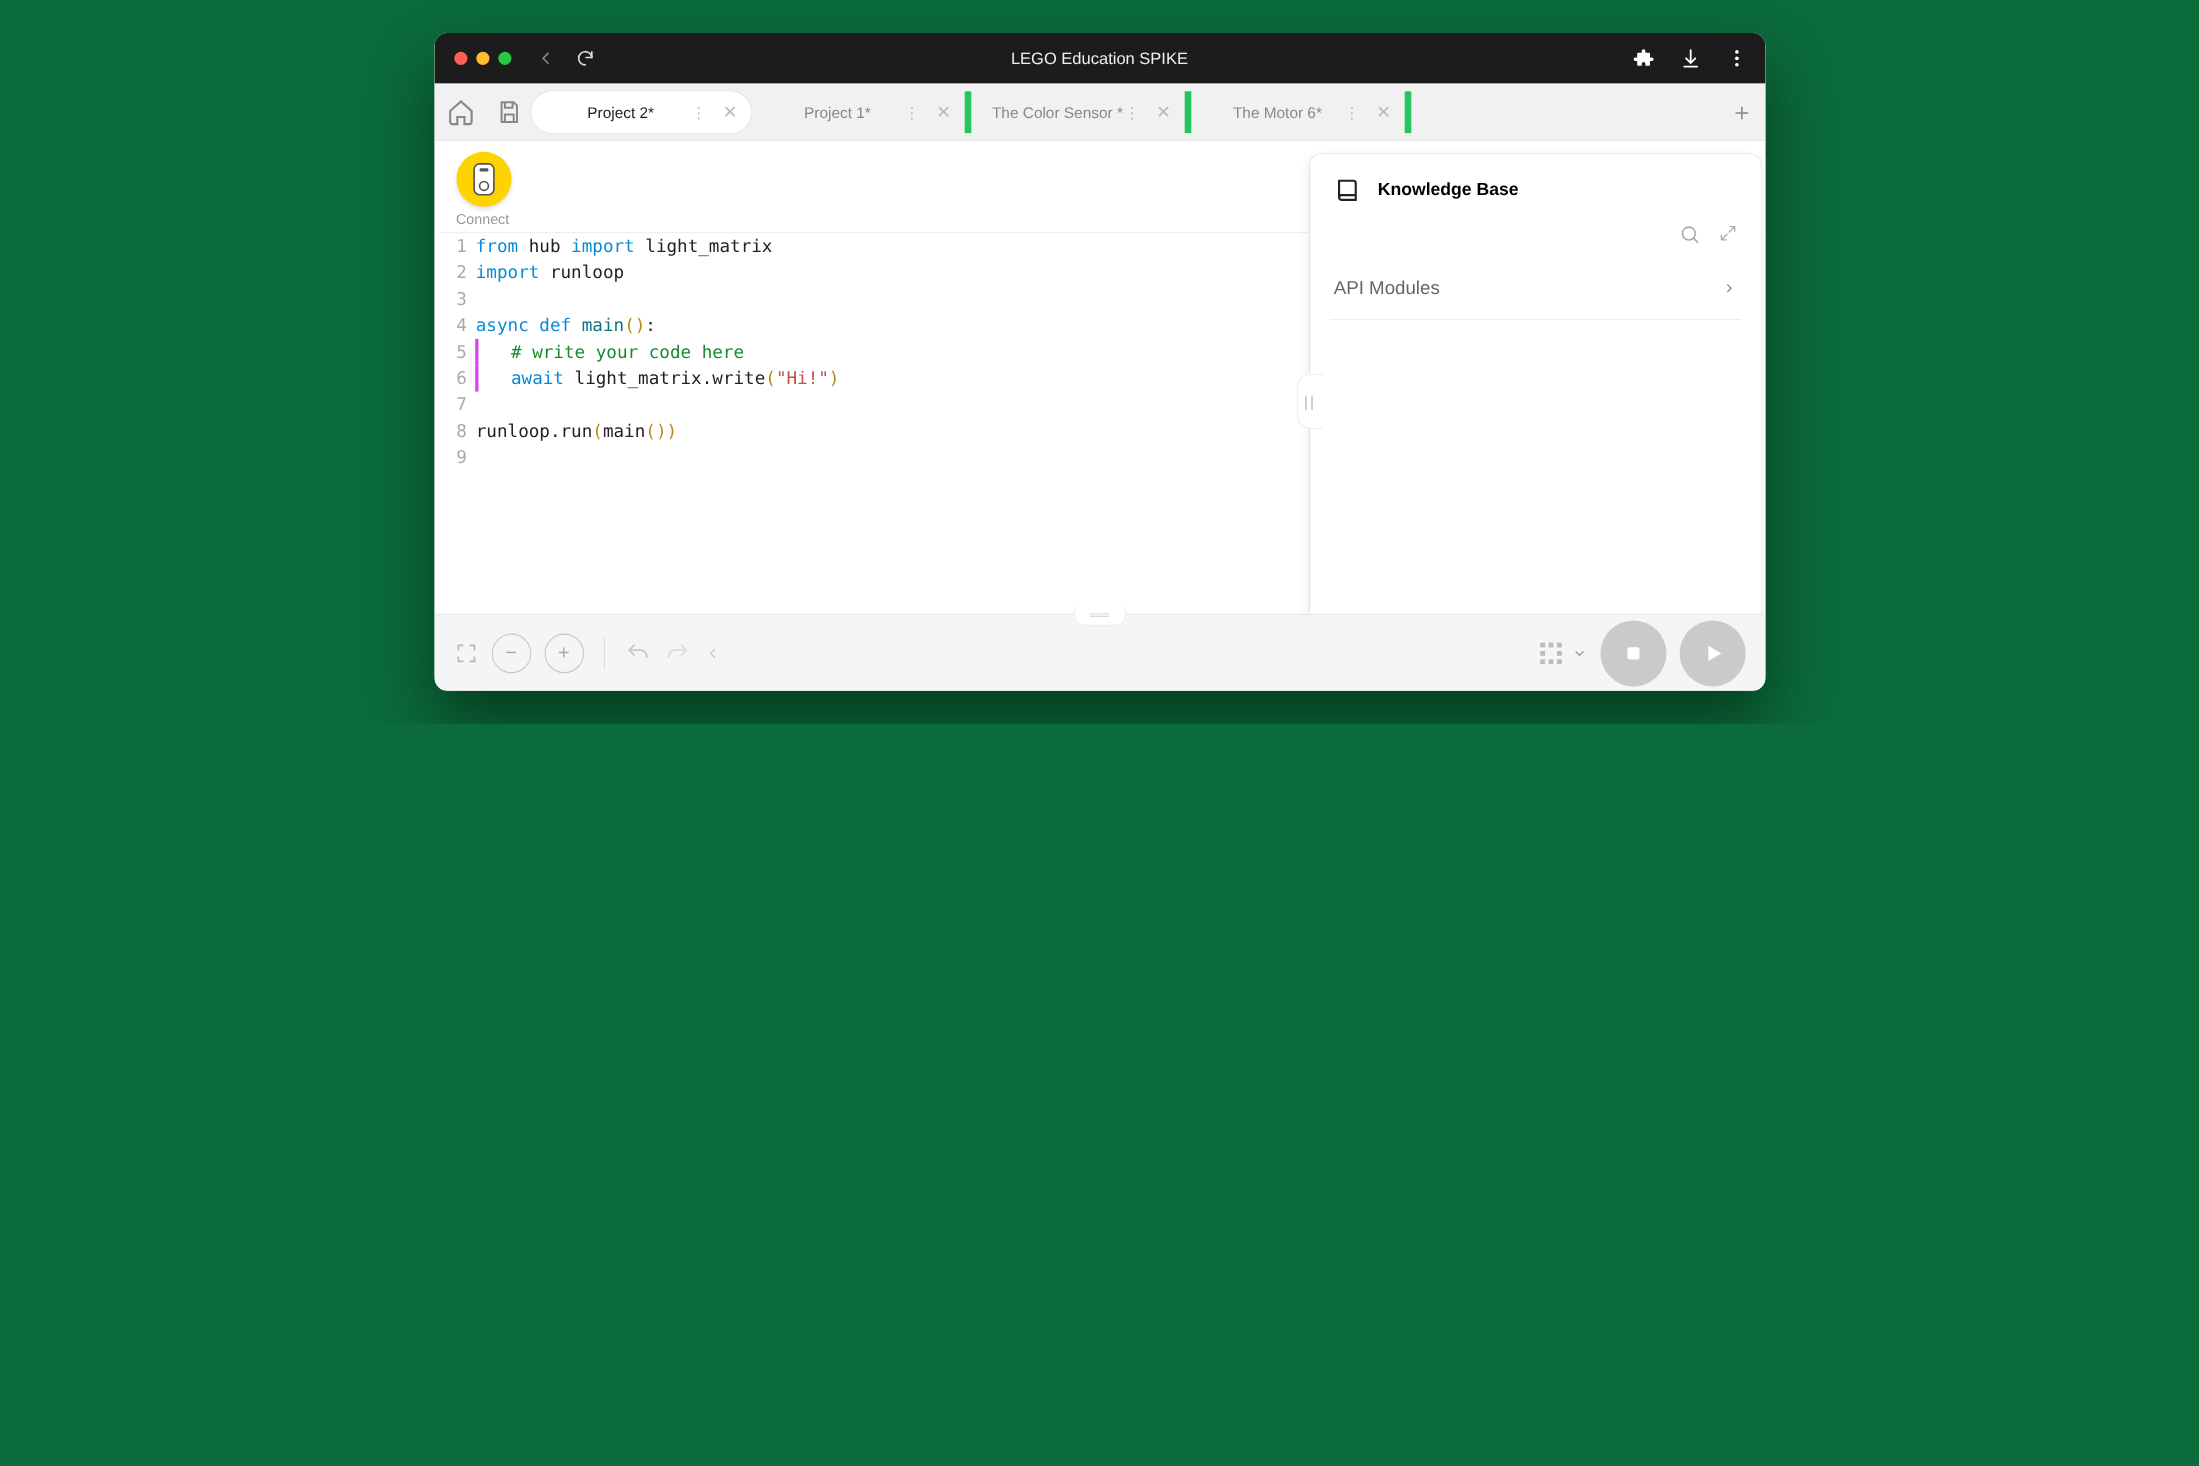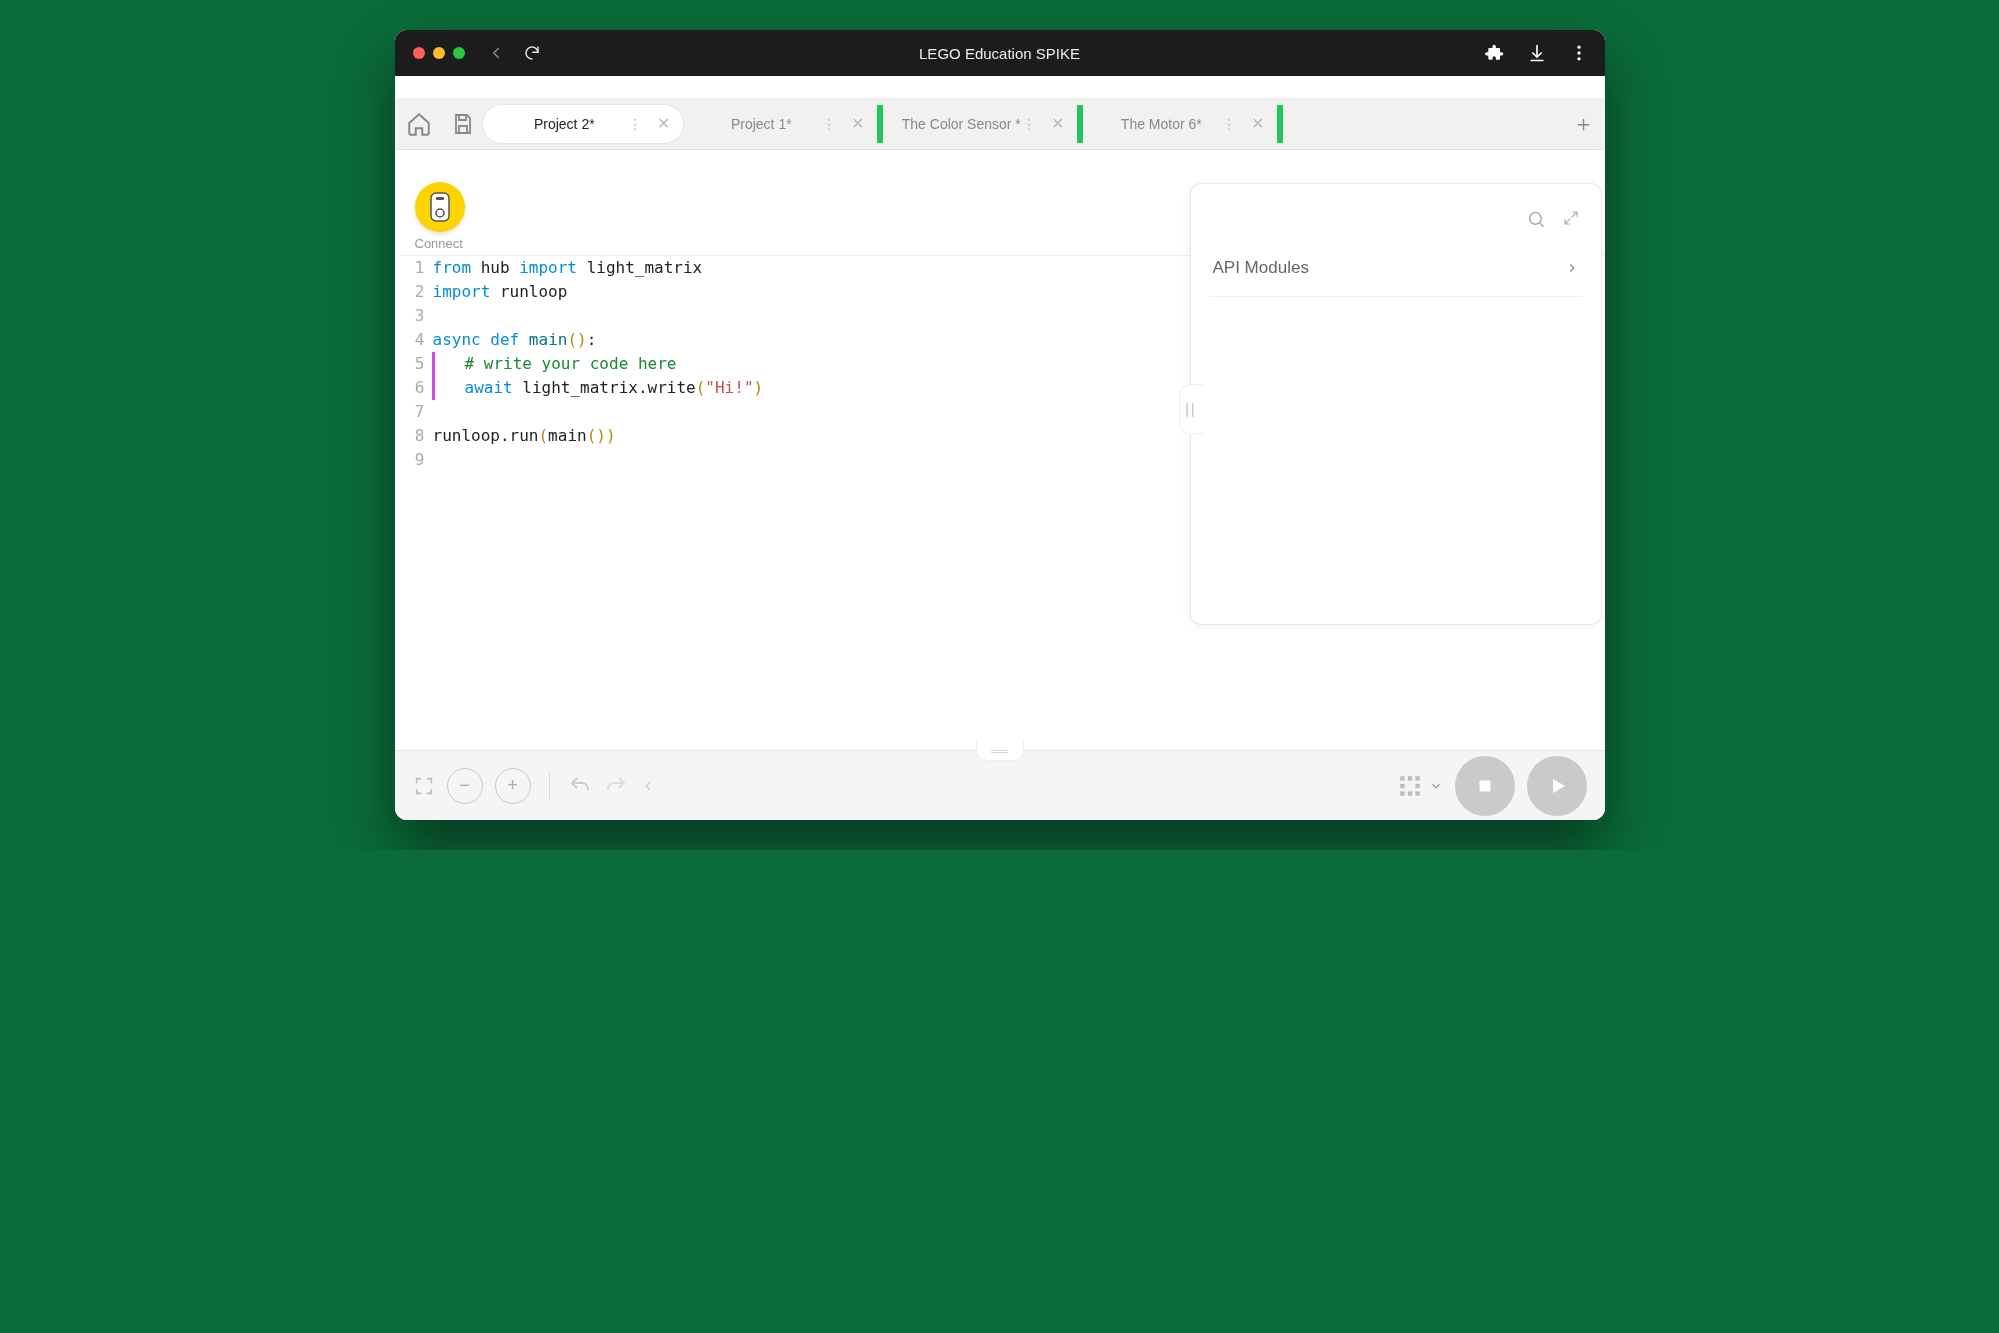--- a/index.html
+++ b/index.html
@@ -4,29 +4,28 @@
 <style>
   * { box-sizing: border-box; margin: 0; padding: 0; }
   body {
     background: #0b6b3a;
     padding: 30px;
     font-family: -apple-system, BlinkMacSystemFont, "Segoe UI", Helvetica, Arial, sans-serif;
     min-width: 1340px;
   }
   .window {
     width: 1210px;
-    height: 790px;
+    height: 598px;
     margin: 0 auto;
     background: #fff;
     border-radius: 12px;
     overflow: hidden;
     box-shadow: 0 30px 60px rgba(0,0,0,.45);
     display: flex;
     flex-direction: column;
-    gap: 22px;
   }
   
   .titlebar {
     height: 46px;
     background: #1c1c1c;
     display: flex;
     align-items: center;
     padding: 0 10px;
     position: relative;
     color: #fff;
@@ -335,20 +334,29 @@
           </div>
           <div class="gutterline line">
             <div class="gutter">9</div>
             <div class="code"></div>
           </div>
         </div>
     </div>
 
     <div class="kb">
       <div class="kb-handle">||</div>
+      <div class="kb-head">
+        <span>
+          <svg width="26" height="26" viewBox="0 0 24 24" fill="none" stroke="#222" stroke-width="1.8">
+              <path d="M4 4h12a2 2 0 0 1 2 2v14H6a2 2 0 0 1-2-2z"></path>
+              <path d="M4 18a2 2 0 0 1 2-2h12"></path>
+            </svg>
+        </span>
+        <span class="t">Knowledge Base</span>
+      </div>
       <div class="kb-tools">
         <span>
           <svg width="20" height="20" viewBox="0 0 24 24" fill="none" stroke="#aaa" stroke-width="1.8">
               <circle cx="10" cy="10" r="7"></circle>
               <path d="M20 20l-5-5"></path>
             </svg>
         </span>
         <span>
           <svg width="16" height="16" viewBox="0 0 24 24" fill="none" stroke="#aaa" stroke-width="1.8">
               <path d="M14 3h7v7M10 21H3v-7M21 3l-8 8M3 21l8-8"></path>

